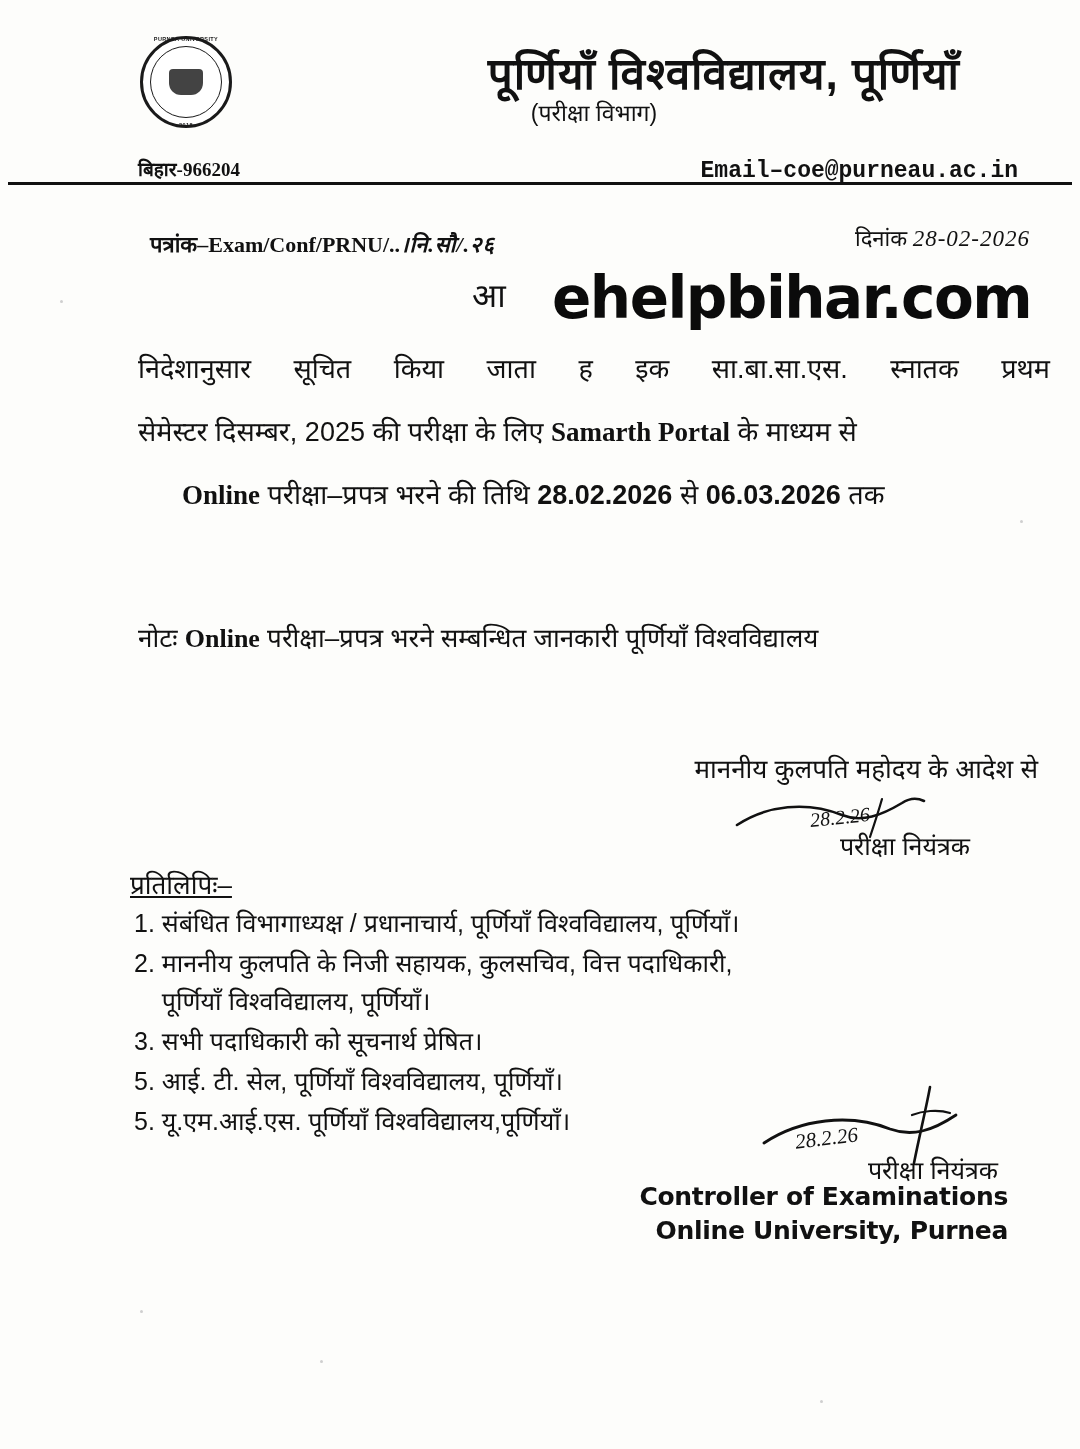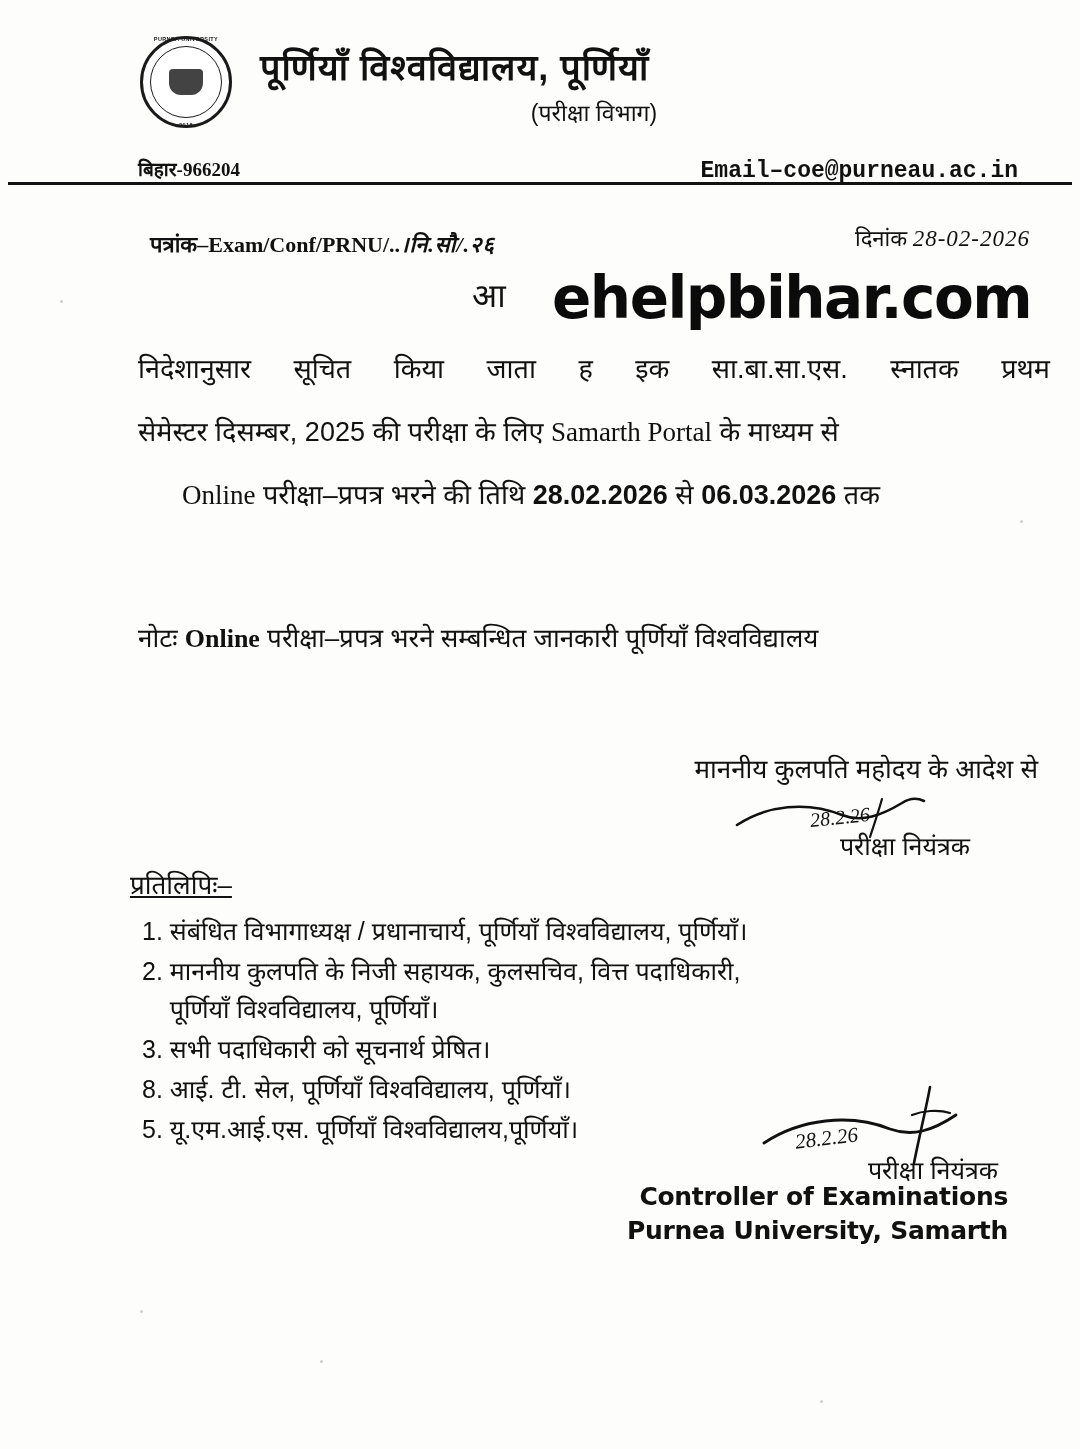--- a/index.html
+++ b/index.html
@@ -75,22 +75,22 @@
     font-weight: bold;
   }
   .logo .ring-text-top { top: -11px; }
   .logo .ring-text-bottom { bottom: -11px; }
 
   .uni-title {
     position: absolute;
     left: 260px;
     top: 24px;
     width: 700px;
-    text-align: left;
-    font-size: 36px;
+    text-align: right;
+    font-size: 44px;
     font-weight: bold;
     letter-spacing: 1px;
     font-family: "Liberation Sans", sans-serif;
   }
   .uni-sub {
     position: absolute;
     left: 244px;
     top: 78px;
     width: 700px;
     text-align: center;
@@ -175,21 +175,21 @@
   
   .body-text {
     position: absolute;
     left: 138px;
     top: 338px;
     width: 912px;
     font-size: 27px;
     line-height: 63px;
     text-align: justify;
   }
-  .body-text .en { font-family: "Liberation Serif", serif; font-weight: normal; }
+  .body-text .en { font-family: "Liberation Serif", serif; font-weight: bold; }
   .body-text .num { font-weight: bold; font-family: "Liberation Sans", sans-serif; }
   .body-text .l1 { display:block; text-align: justify; text-align-last: justify; }
   .body-text .l2 { display:block; }
   .body-text .l3 { display:block;margin-left:44px; }
   .body-text .l4 { display:block; }
 
   
   .note {
     position: absolute;
     left: 138px;
@@ -245,21 +245,21 @@
     text-decoration: underline;
   }
   .copy-list {
     position: absolute;
     left: 130px;
     top: 900px;
     width: 780px;
     font-size: 25px;
     line-height: 38px;
     list-style: none;
-    margin: 12px;
+    margin: 4px;
     padding: 0;
   }
   .copy-list li {
     margin-bottom: 2px;
     white-space: pre-wrap;
   }
 
   
   .sign2 {
     position: absolute;
@@ -363,32 +363,32 @@
   </svg>
   <div class="sign-date1">28.2.26</div>
   <div class="desig1">परीक्षा नियंत्रक</div>
 
   <div class="copy-head">प्रतिलिपिः–</div>
   <ul class="copy-list">
     <li>1. संबंधित विभागाध्यक्ष / प्रधानाचार्य, पूर्णियाँ विश्वविद्यालय, पूर्णियाँ।</li>
     <li>2. माननीय कुलपति के निजी सहायक, कुलसचिव, वित्त पदाधिकारी,
     पूर्णियाँ विश्वविद्यालय, पूर्णियाँ।</li>
     <li>3. सभी पदाधिकारी को सूचनार्थ प्रेषित।</li>
-    <li>8. आई. टी. सेल, पूर्णियाँ विश्वविद्यालय, पूर्णियाँ।</li>
+    <li>5. आई. टी. सेल, पूर्णियाँ विश्वविद्यालय, पूर्णियाँ।</li>
     <li>5. यू.एम.आई.एस. पूर्णियाँ विश्वविद्यालय,पूर्णियाँ।</li>
   </ul>
 
   <svg class="sign2" viewBox="0 0 240 90">
     <path d="M4 58 C 40 34, 90 28, 130 44 C 152 52, 172 46, 196 30" fill="none" stroke="#111" stroke-width="2.8" stroke-linecap="round"></path>
     <path d="M170 2 C 166 24, 160 48, 154 78" fill="none" stroke="#111" stroke-width="2.6" stroke-linecap="round"></path>
     <path d="M152 30 C 162 26, 178 24, 190 28" fill="none" stroke="#111" stroke-width="2.2" stroke-linecap="round"></path>
   </svg>
   <div class="sign-date2">28.2.26</div>
   <div class="desig2">परीक्षा नियंत्रक</div>
   <div class="stamp-line1">Controller of Examinations</div>
-  <div class="stamp-line2">Purnea University, Samarth</div>
+  <div class="stamp-line2">Online University, Purnea</div>
 
   <div class="speck" style="left:60px; top:300px;"></div>
   <div class="speck" style="left:1020px; top:520px;"></div>
   <div class="speck" style="left:320px; top:1360px;"></div>
   <div class="speck" style="left:820px; top:1400px;"></div>
   <div class="speck" style="left:140px; top:1310px;"></div>
 </div>
 
 </body></html>

